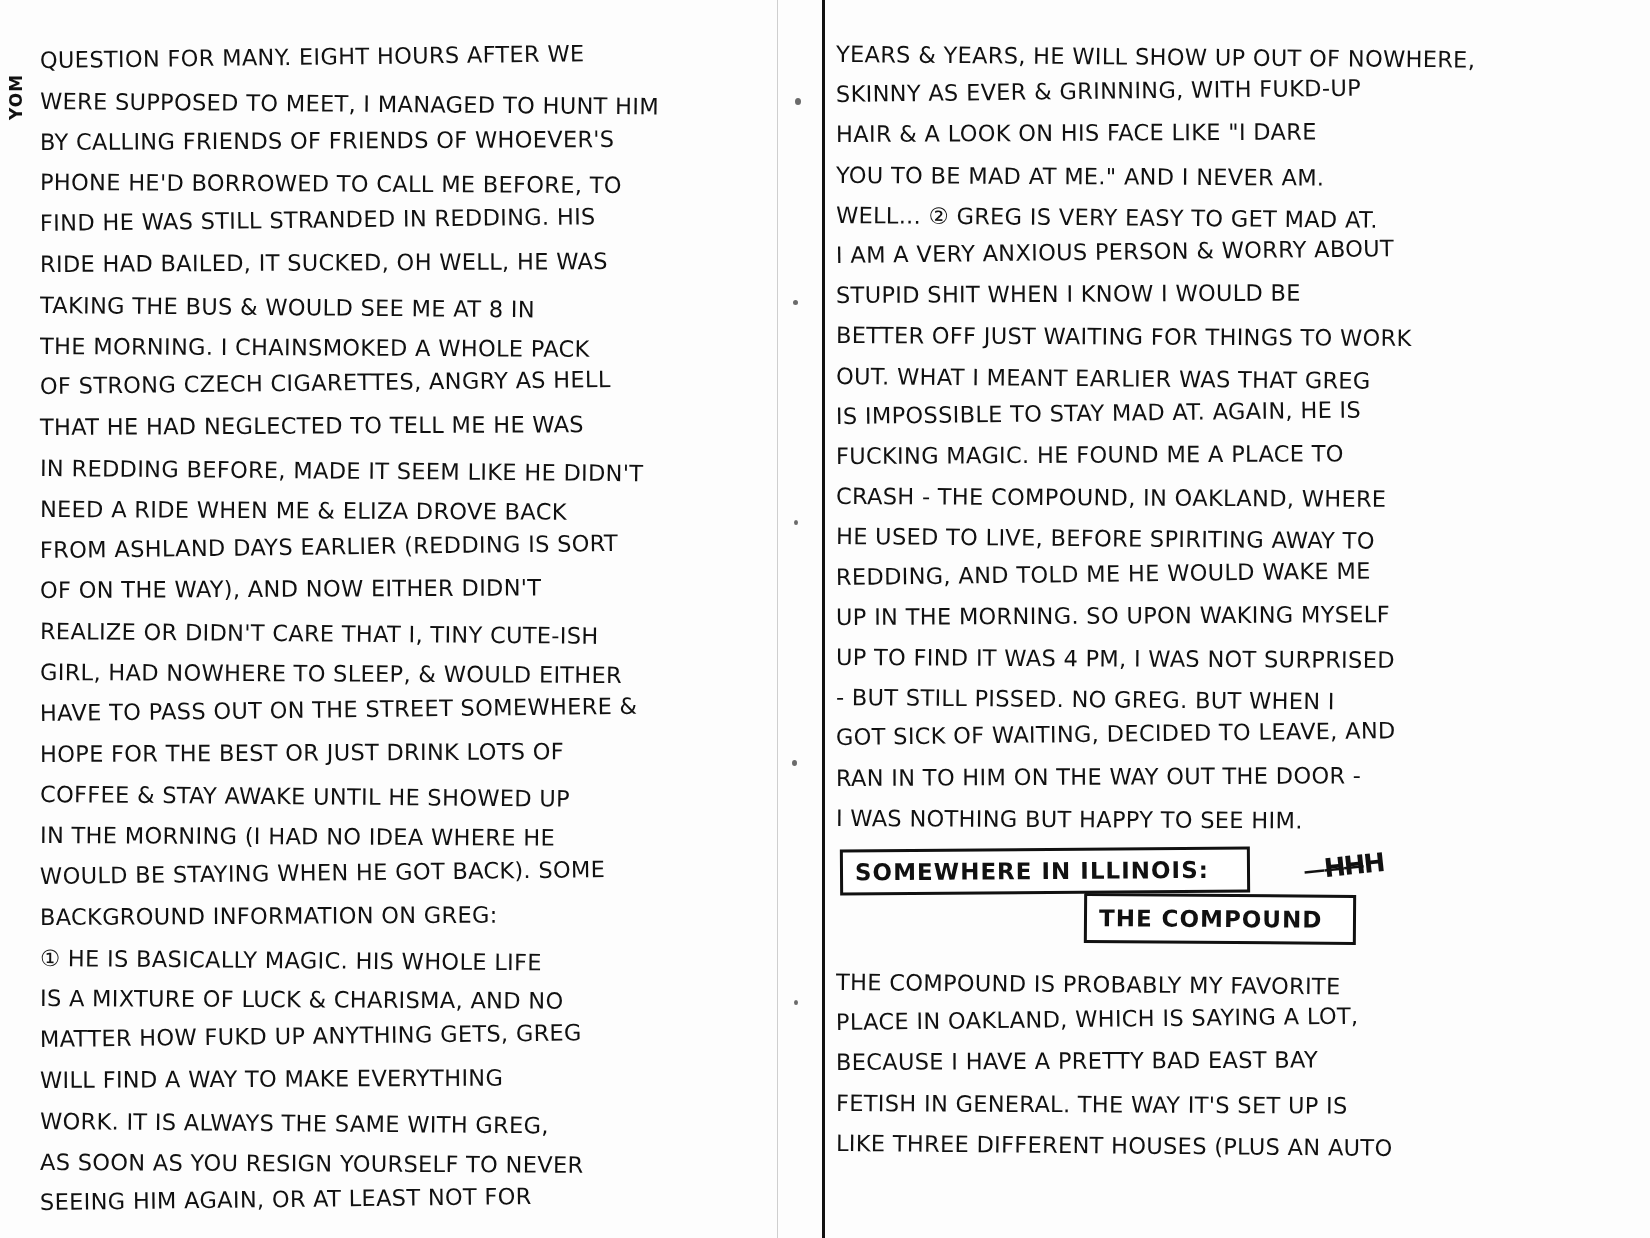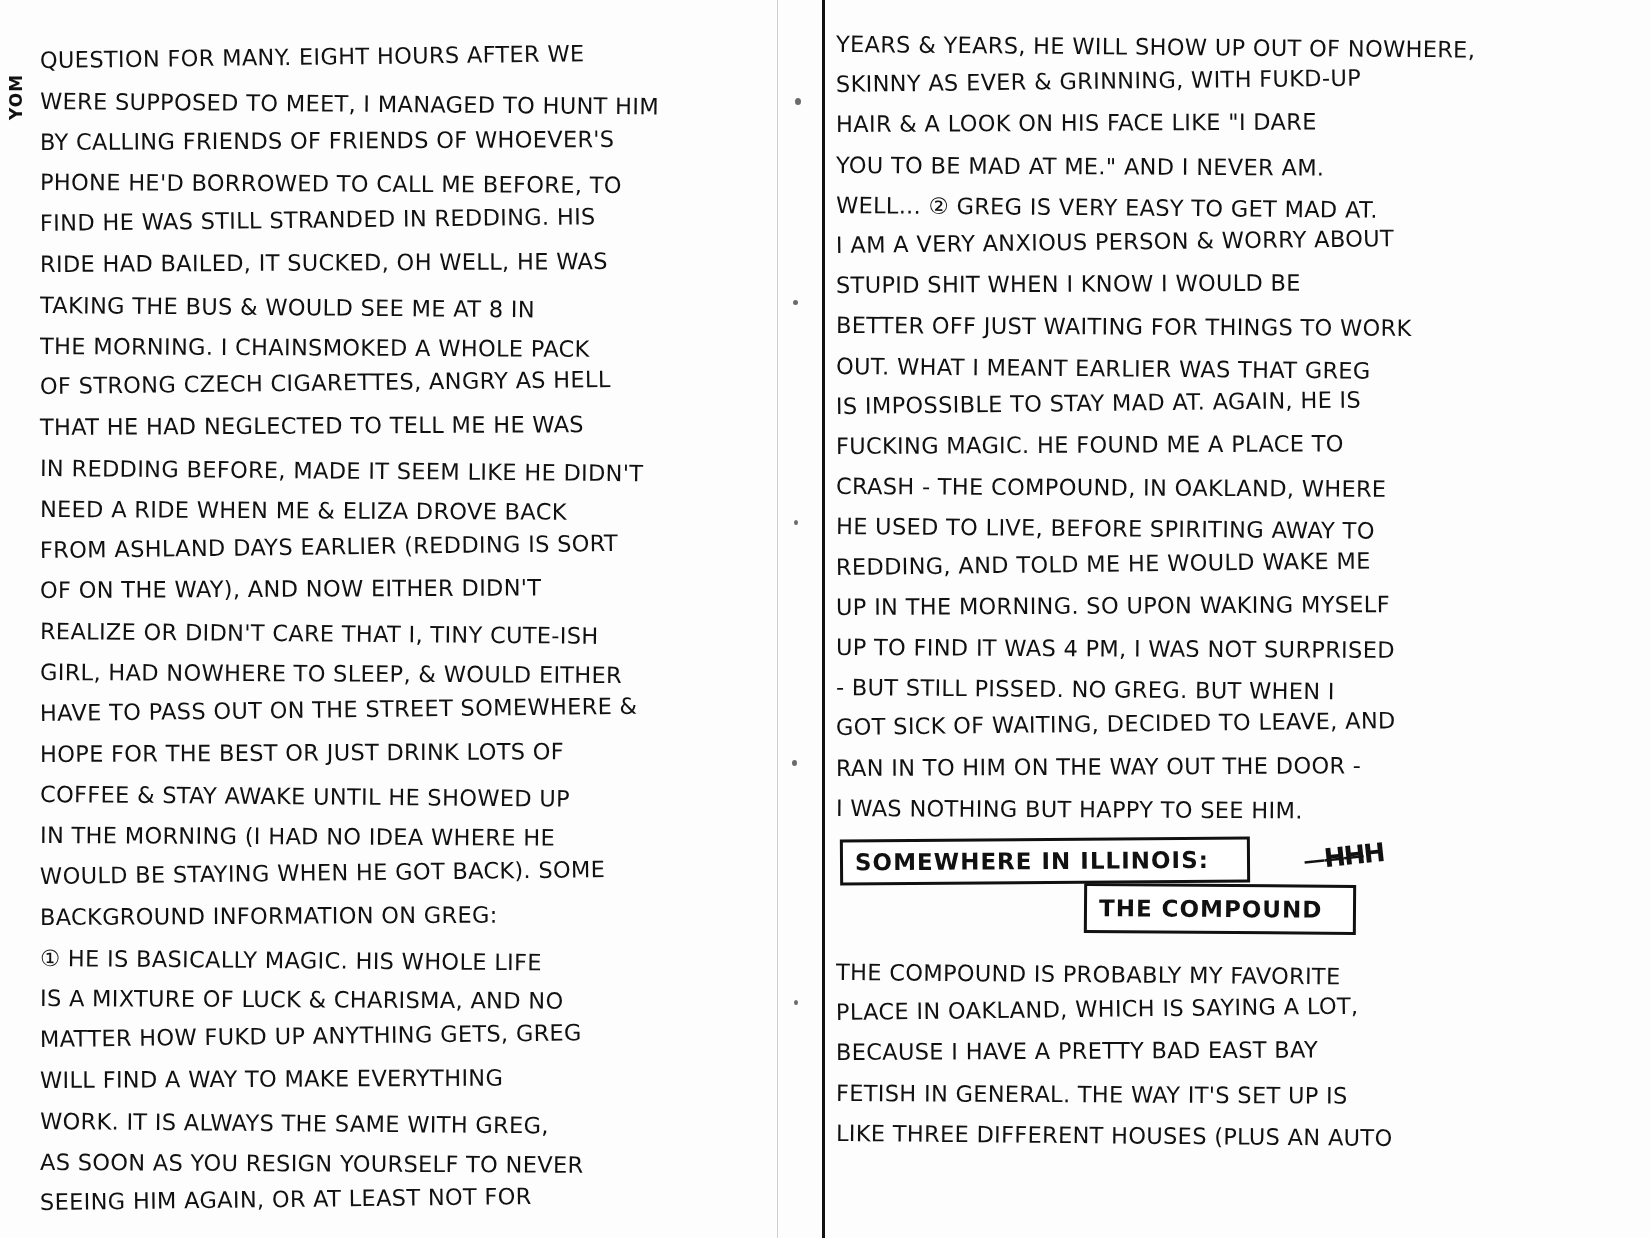--- a/index.html
+++ b/index.html
@@ -50,21 +50,21 @@
     position: relative;
     box-sizing: border-box;
     height: 1238px;
   }
   .page-left {
     width: 822px;
     padding: 40px 62px 0 40px;
   }
   .page-right {
     width: 880px;
-    padding: 24px 30px 0 38px;
+    padding: 34px 30px 0 38px;
   }
   .hand {
     font-family: "DejaVu Sans", sans-serif;
     text-transform: uppercase;
     letter-spacing: 0.5px;
     color: #111;
   }
   .lines {
     display: block;
   }

